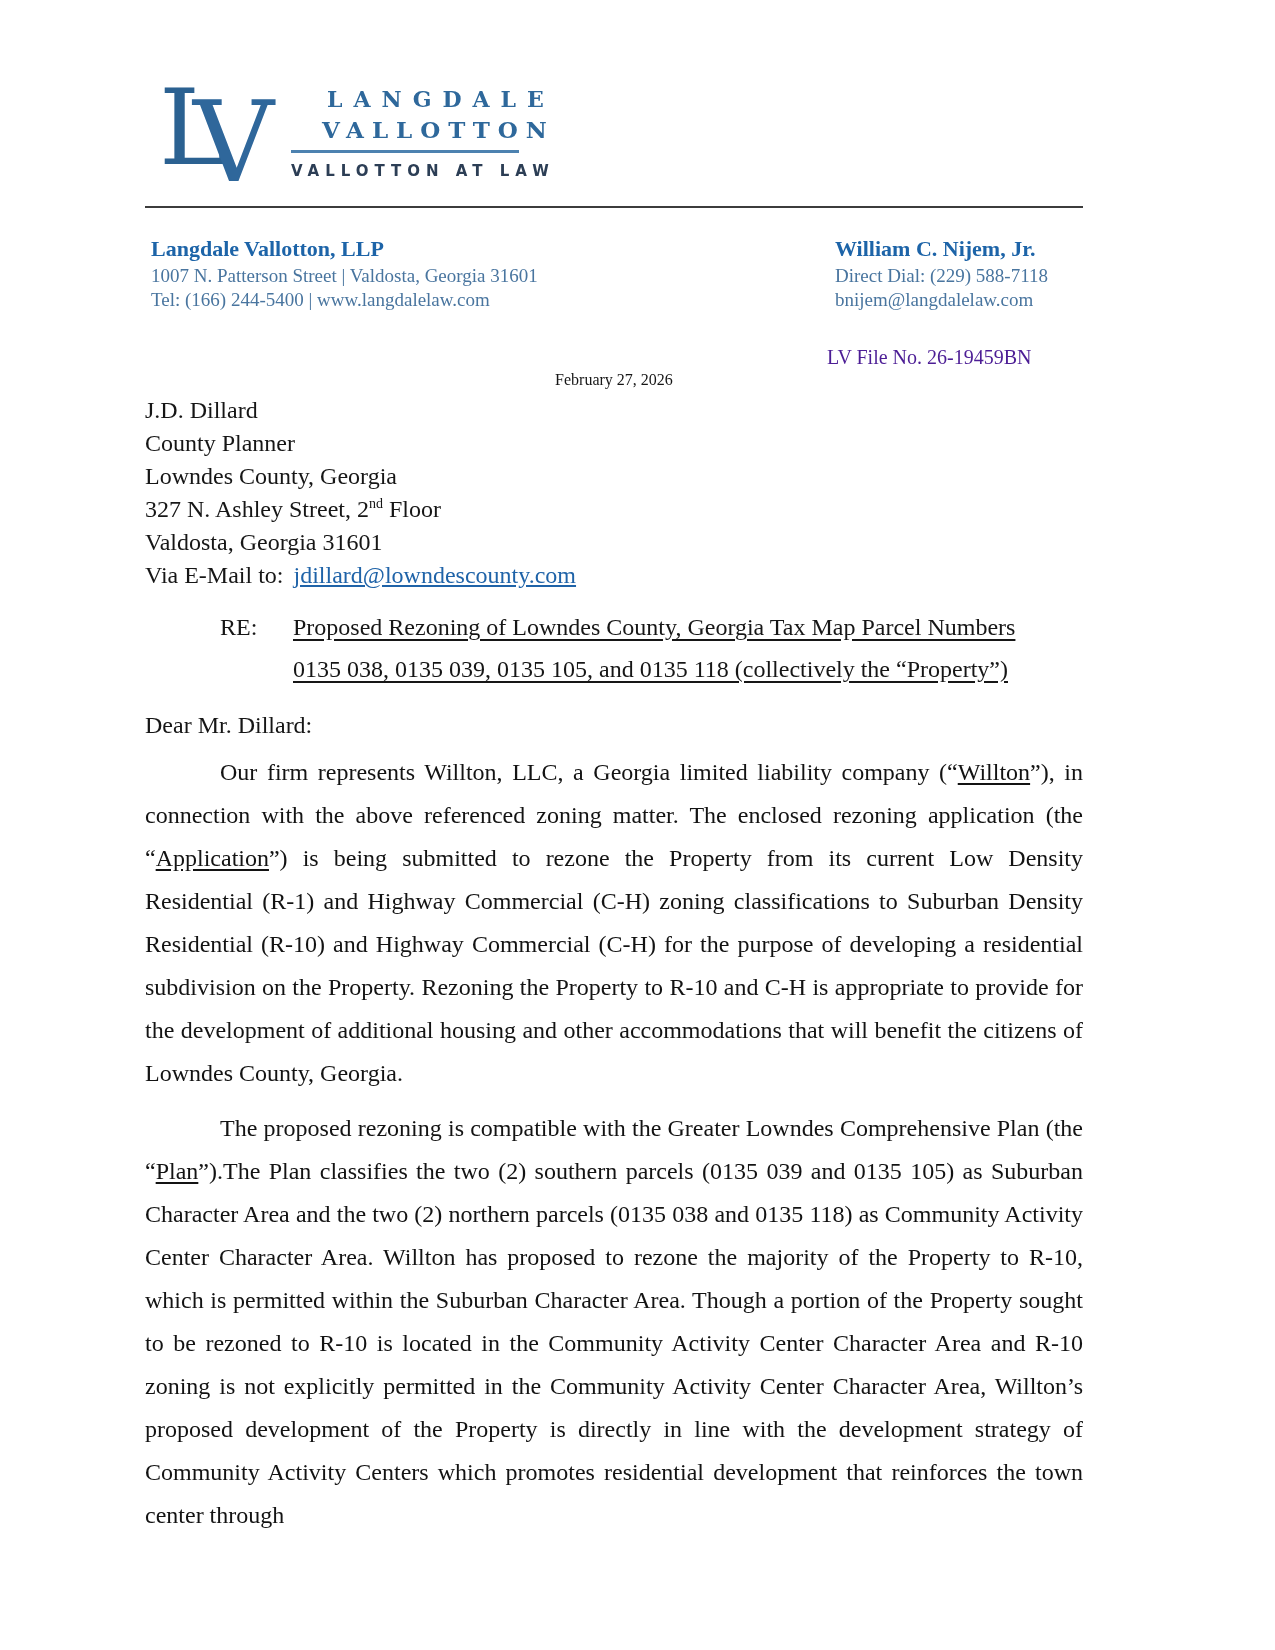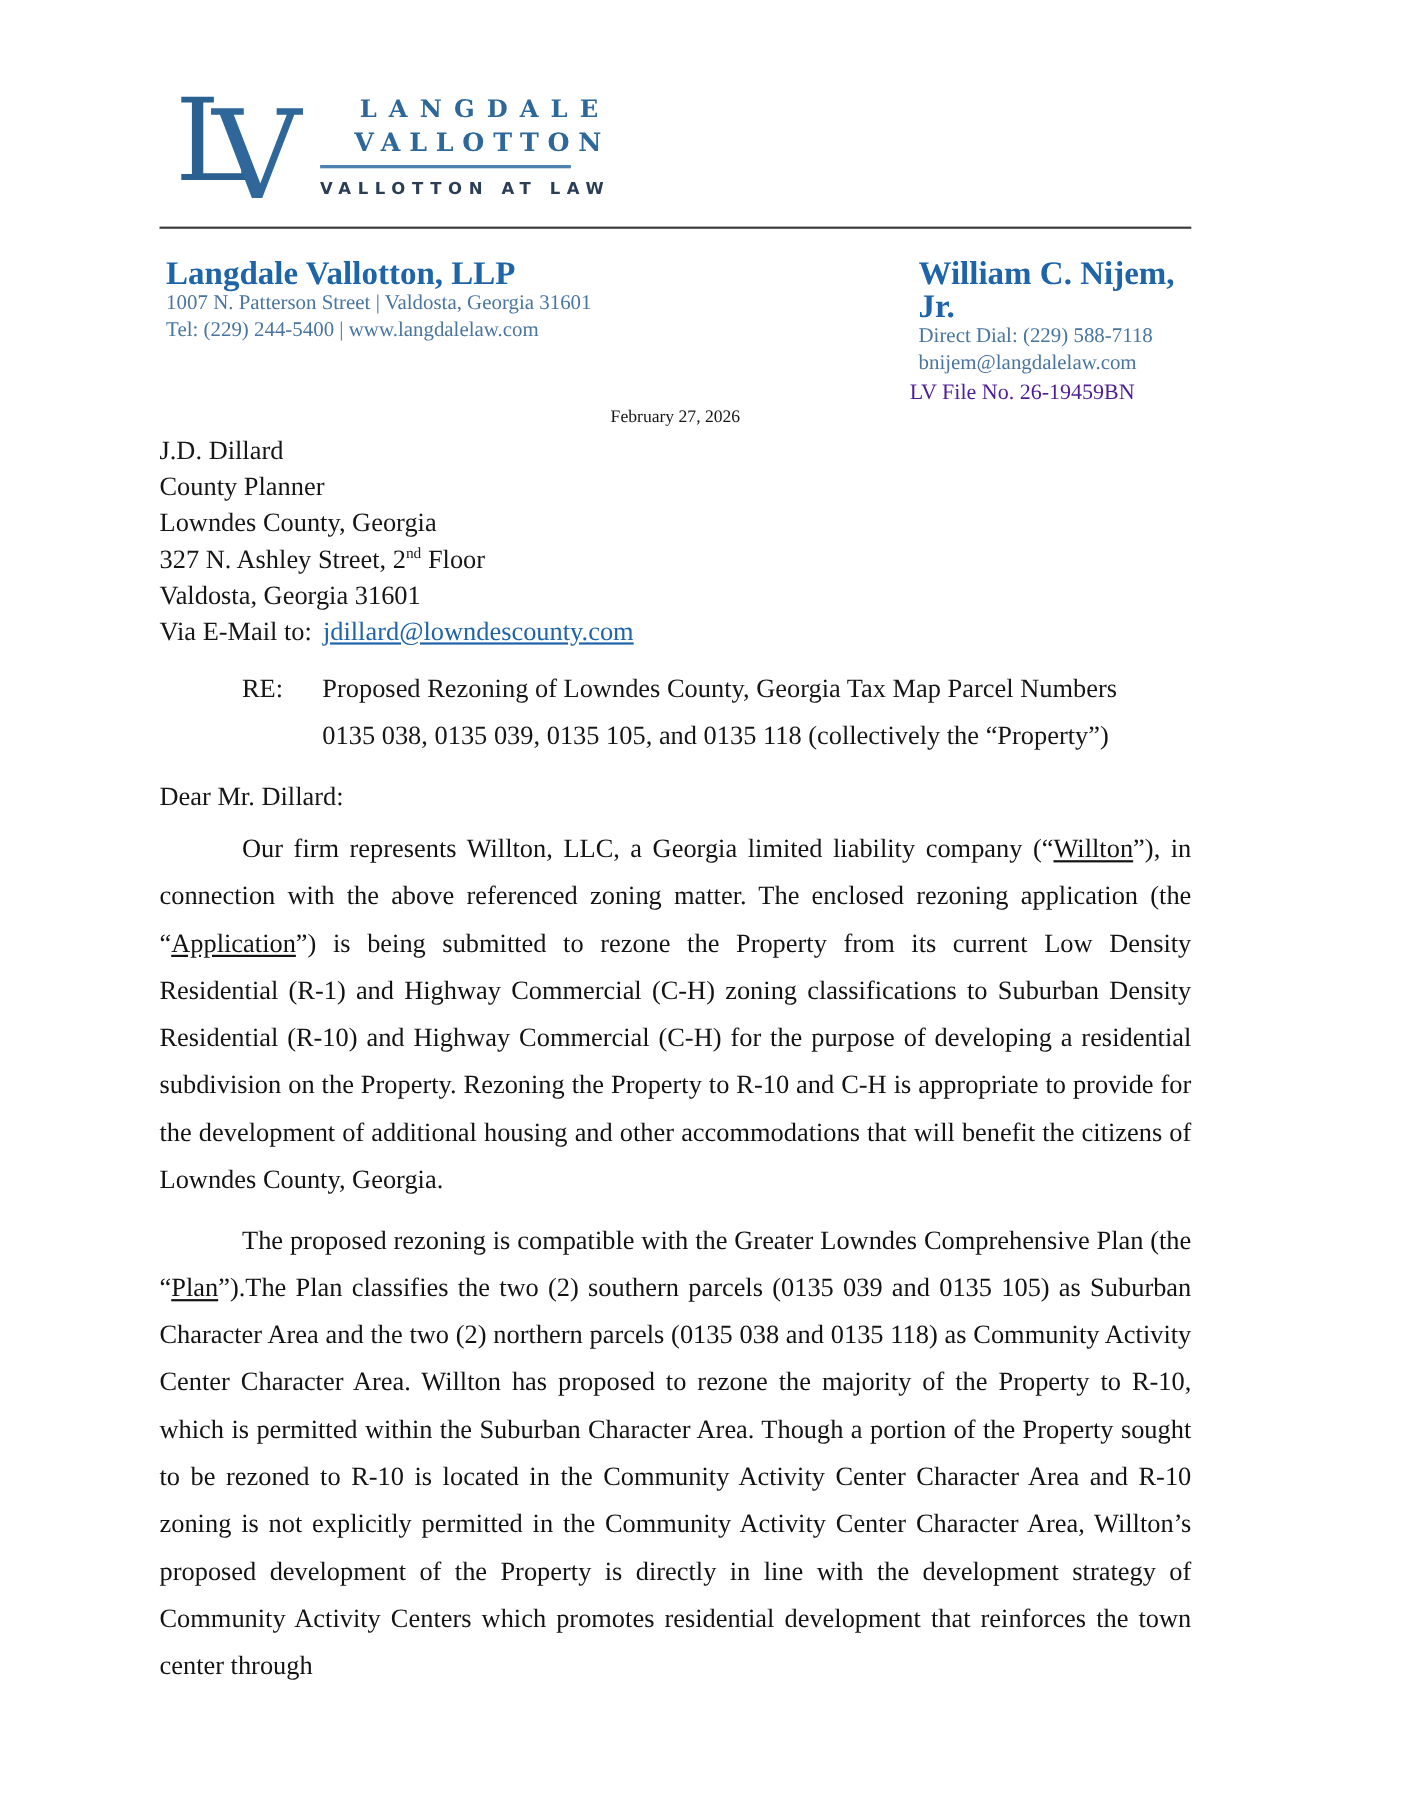--- a/index.html
+++ b/index.html
@@ -45,38 +45,38 @@
     font-size: 15px; letter-spacing: 6px; color: #2c3e55;
   }
   .letterhead-divider {
     border: none; border-top: 2px solid #3c3c3c;
     margin: 14px 0 0 0; width: 938px;
   }
 
   
   .contact-row { position: relative; margin-top: 26px; height: 80px; }
   .contact-name {
-    font-weight: bold; font-size: 30px; color: #1d64a8; line-height: 30px;
+    font-weight: bold; font-size: 22px; color: #1d64a8; line-height: 30px;
   }
   .contact-line { font-size: 19px; color: #49759f; line-height: 24px; }
   .contact-left { position: absolute; left: 6px; top: 0; }
   .contact-right { position: absolute; left: 690px; top: 0; }
   .file-no { margin-left: 682px; margin-top: 32px; font-size: 20px; color: #4c1d95; }
 
   
   .date-line { text-align: center; font-size: 16px; margin-top: 2px; }
   .addressee { margin-top: 5px; font-size: 24px; line-height: 33px; }
   .addressee sup { font-size: 14px; vertical-align: super; line-height: 0; }
   .via-email { font-size: 24px; line-height: 33px; }
   .via-email a { color: #1f63a8; text-decoration: underline; margin-left: 10px; }
 
   .re-block { display: flex; margin: 14px 0 0 75px; font-size: 24px; line-height: 42px; }
   .re-label { width: 73px; flex: 0 0 auto; }
   .re-text { max-width: 730px; }
-  .re-text div { text-underline-offset: 4px; }
+  .re-text div { text-decoration: underline; text-underline-offset: 4px; }
 
   .salutation { margin-top: 22px; font-size: 24px; }
 
   
   .para {
     margin-top: 12px;
     font-size: 24px;
     line-height: 43px;
     text-align: justify;
     text-indent: 75px;
@@ -102,21 +102,21 @@
         <div class="wm-tagline">VALLOTTON AT LAW</div>
       </div>
     </div>
 
     <hr class="letterhead-divider">
 
     <div class="contact-row">
       <div class="contact-left">
         <div class="contact-name">Langdale Vallotton, LLP</div>
         <div class="contact-line">1007 N. Patterson Street | Valdosta, Georgia 31601</div>
-        <div class="contact-line">Tel: (229) 244-5400 | www.langdalelaw.com</div>
+        <div class="contact-line">Tel: (166) 244-5400 | www.langdalelaw.com</div>
       </div>
       <div class="contact-right">
         <div class="contact-name">William C. Nijem, Jr.</div>
         <div class="contact-line">Direct Dial:  (229) 588-7118</div>
         <div class="contact-line">bnijem@langdalelaw.com</div>
       </div>
     </div>
 
     <div class="file-no">LV File No. 26-19459BN</div>
   </header>

